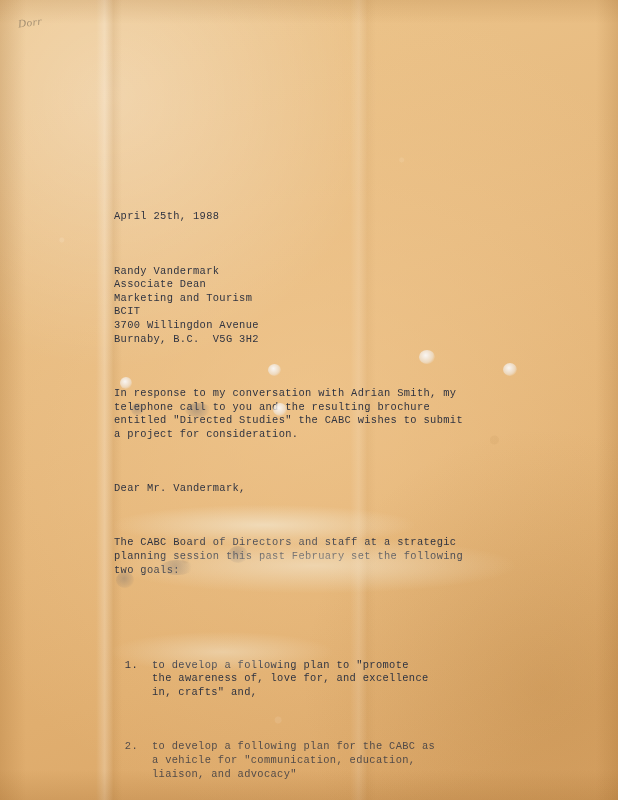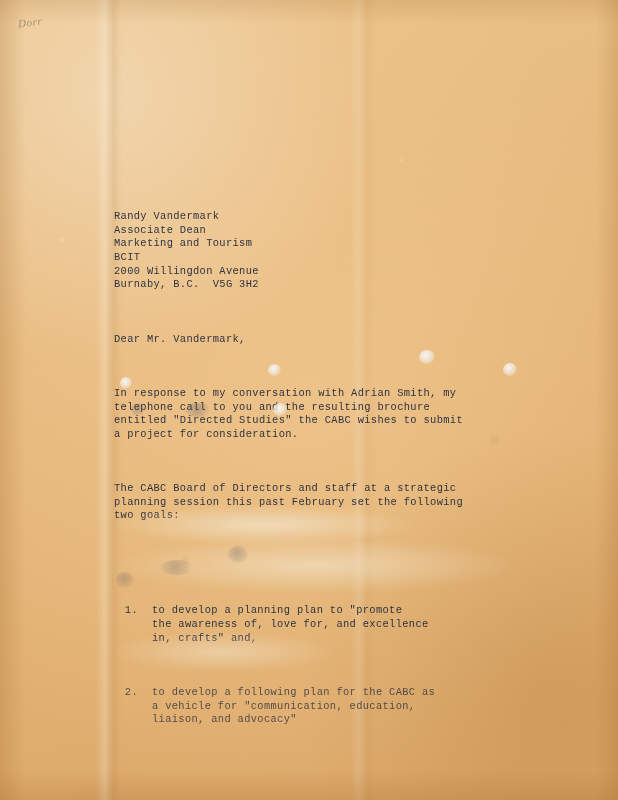--- a/index.html
+++ b/index.html
@@ -117,39 +117,40 @@
 
 <div class="page">
   <div class="grain"></div>
   <div class="crease c1"></div>
   <div class="crease c2"></div>
   <div class="edge-shade"></div>
 
   <div class="handwriting">Dorr</div>
 
   <div class="letter">
+    <p class="blk">April 25th, 1988</p>
     <p class="blk">Randy Vandermark
 Associate Dean
 Marketing and Tourism
 BCIT
-2000 Willingdon Avenue
+3700 Willingdon Avenue
 Burnaby, B.C.  V5G 3H2</p>
-    <p class="blk">Dear Mr. Vandermark,</p>
     <p class="blk">In response to my conversation with Adrian Smith, my
 telephone call to you and the resulting brochure
 entitled "Directed Studies" the CABC wishes to submit
 a project for consideration.</p>
+    <p class="blk">Dear Mr. Vandermark,</p>
     <p class="blk">The CABC Board of Directors and staff at a strategic
 planning session this past February set the following
 two goals:</p>
 
     <div class="list">
       <div class="list-item">
         <span class="list-num">1.</span>
-        <span class="list-body">to develop a planning plan to "promote
+        <span class="list-body">to develop a following plan to "promote
 the awareness of, love for, and excellence
 in, crafts" and,</span>
       </div>
       <div class="list-item fade-1">
         <span class="list-num">2.</span>
         <span class="list-body">to develop a following plan for the CABC as
 a vehicle for "communication, education,
 liaison, and advocacy"</span>
       </div>
     </div>

